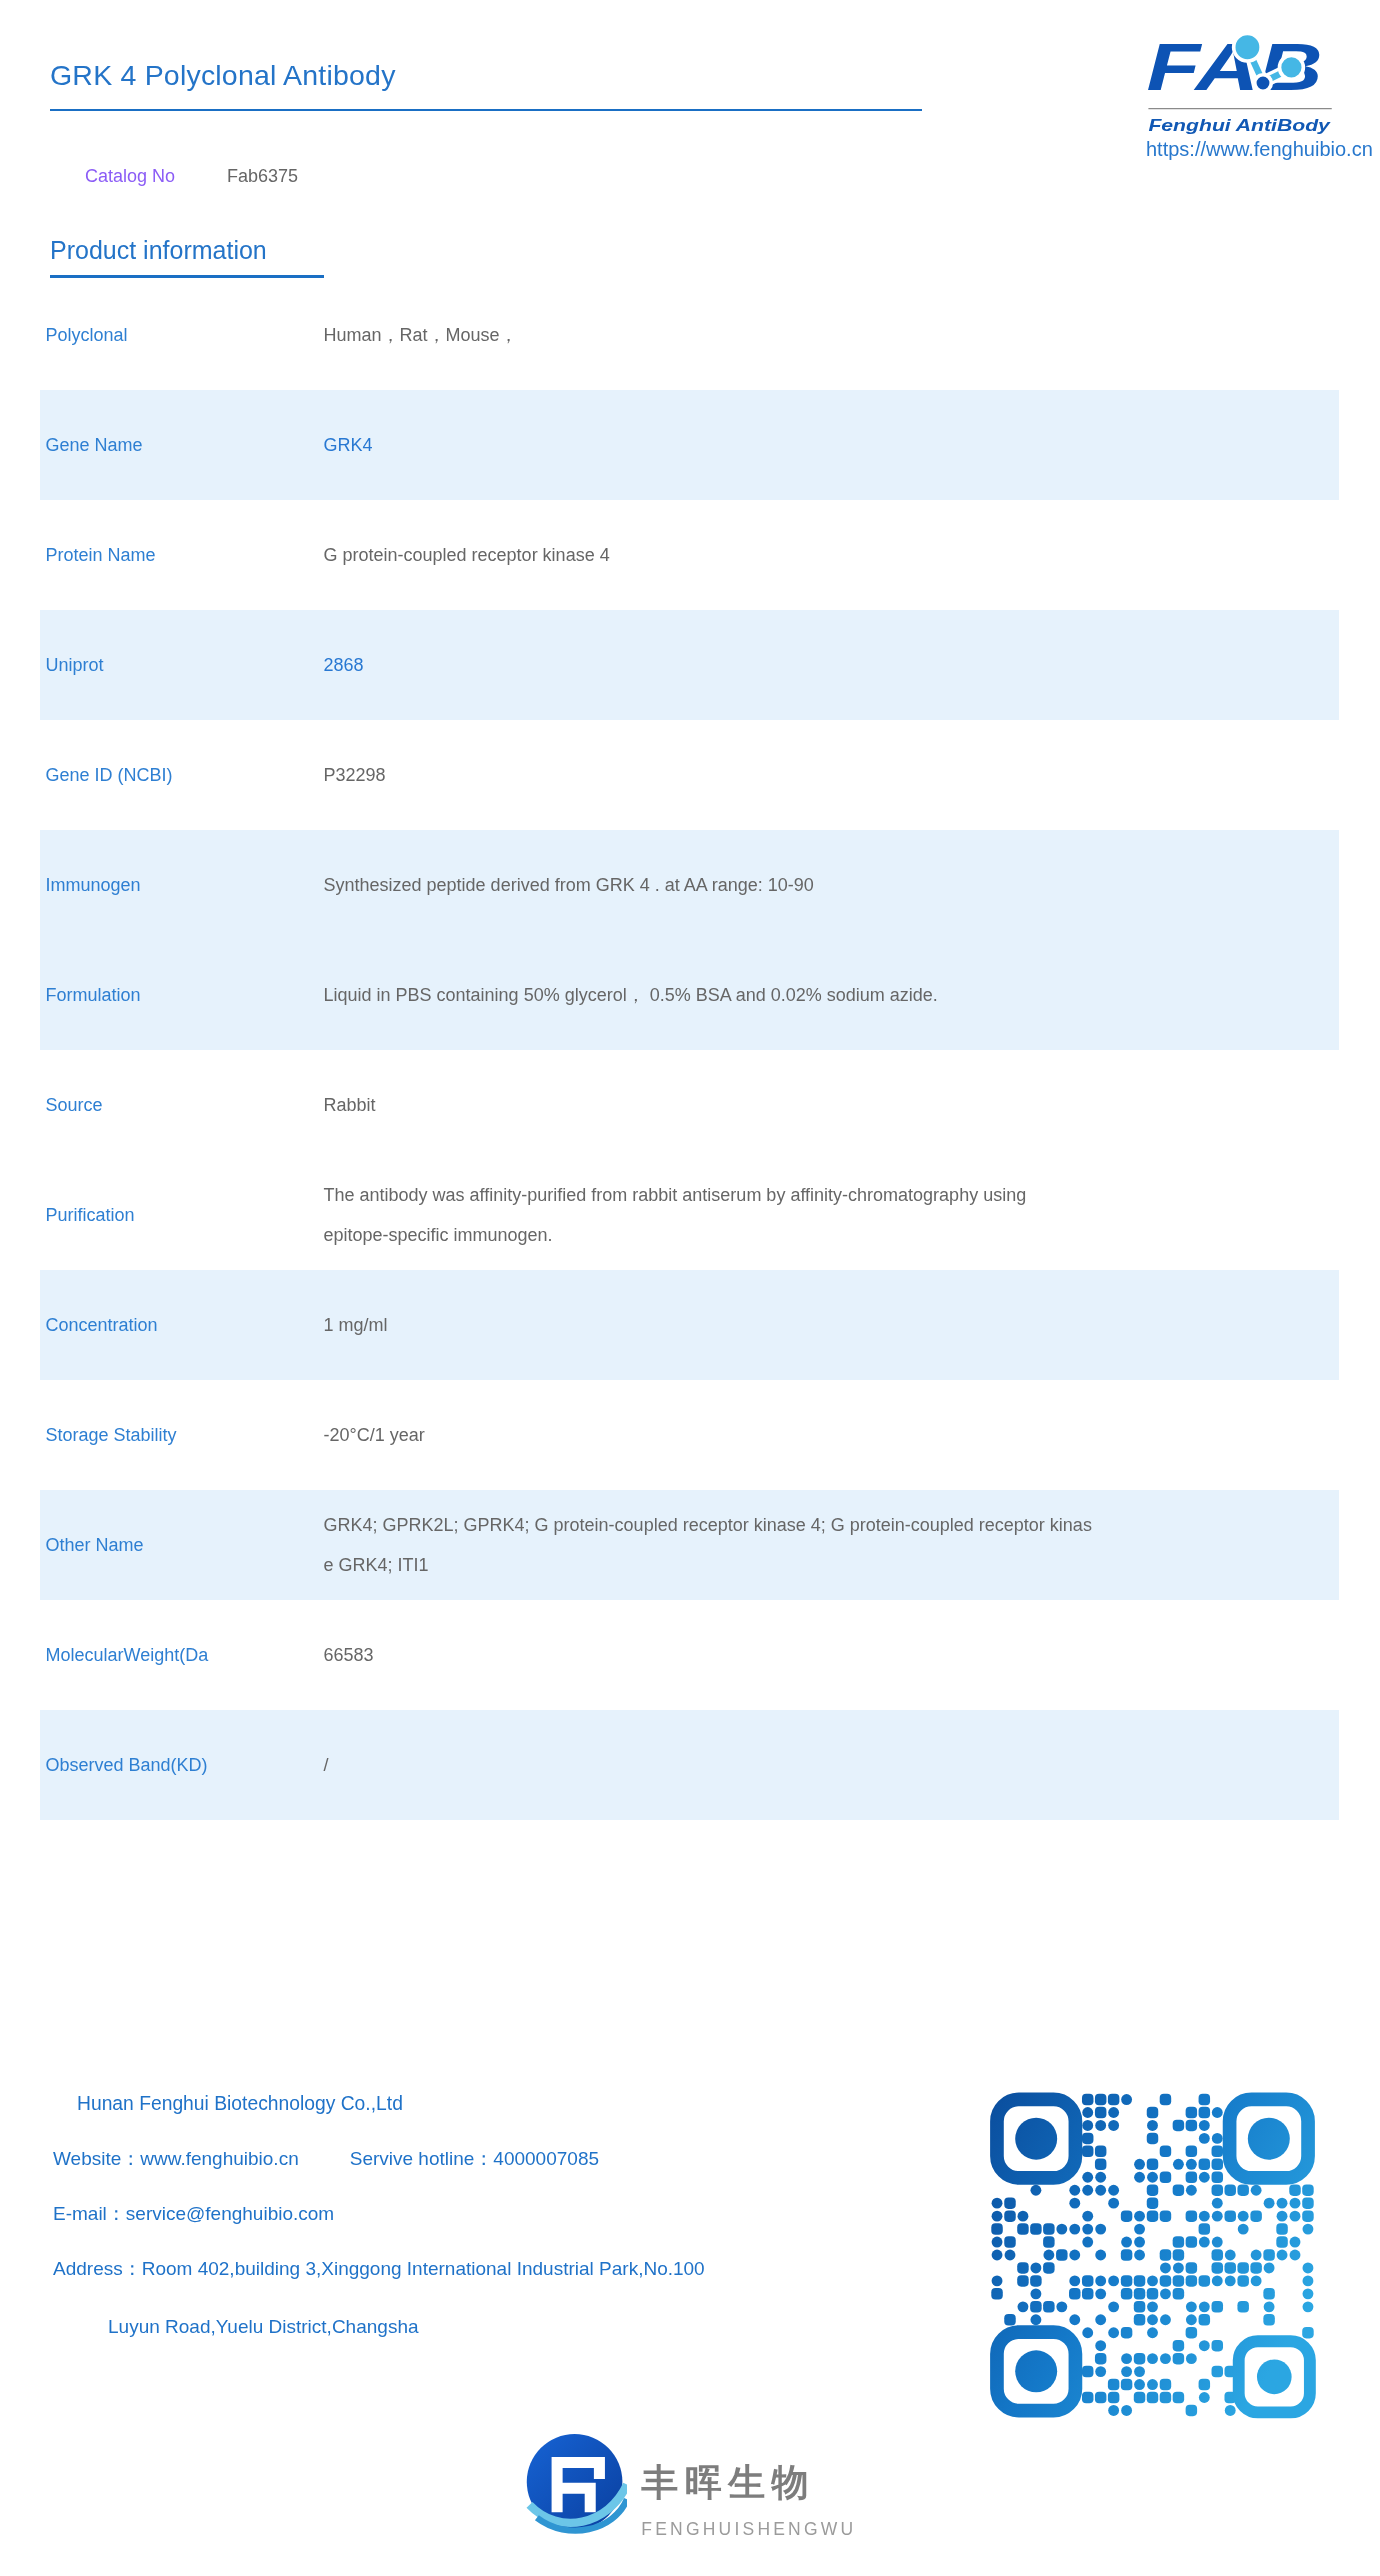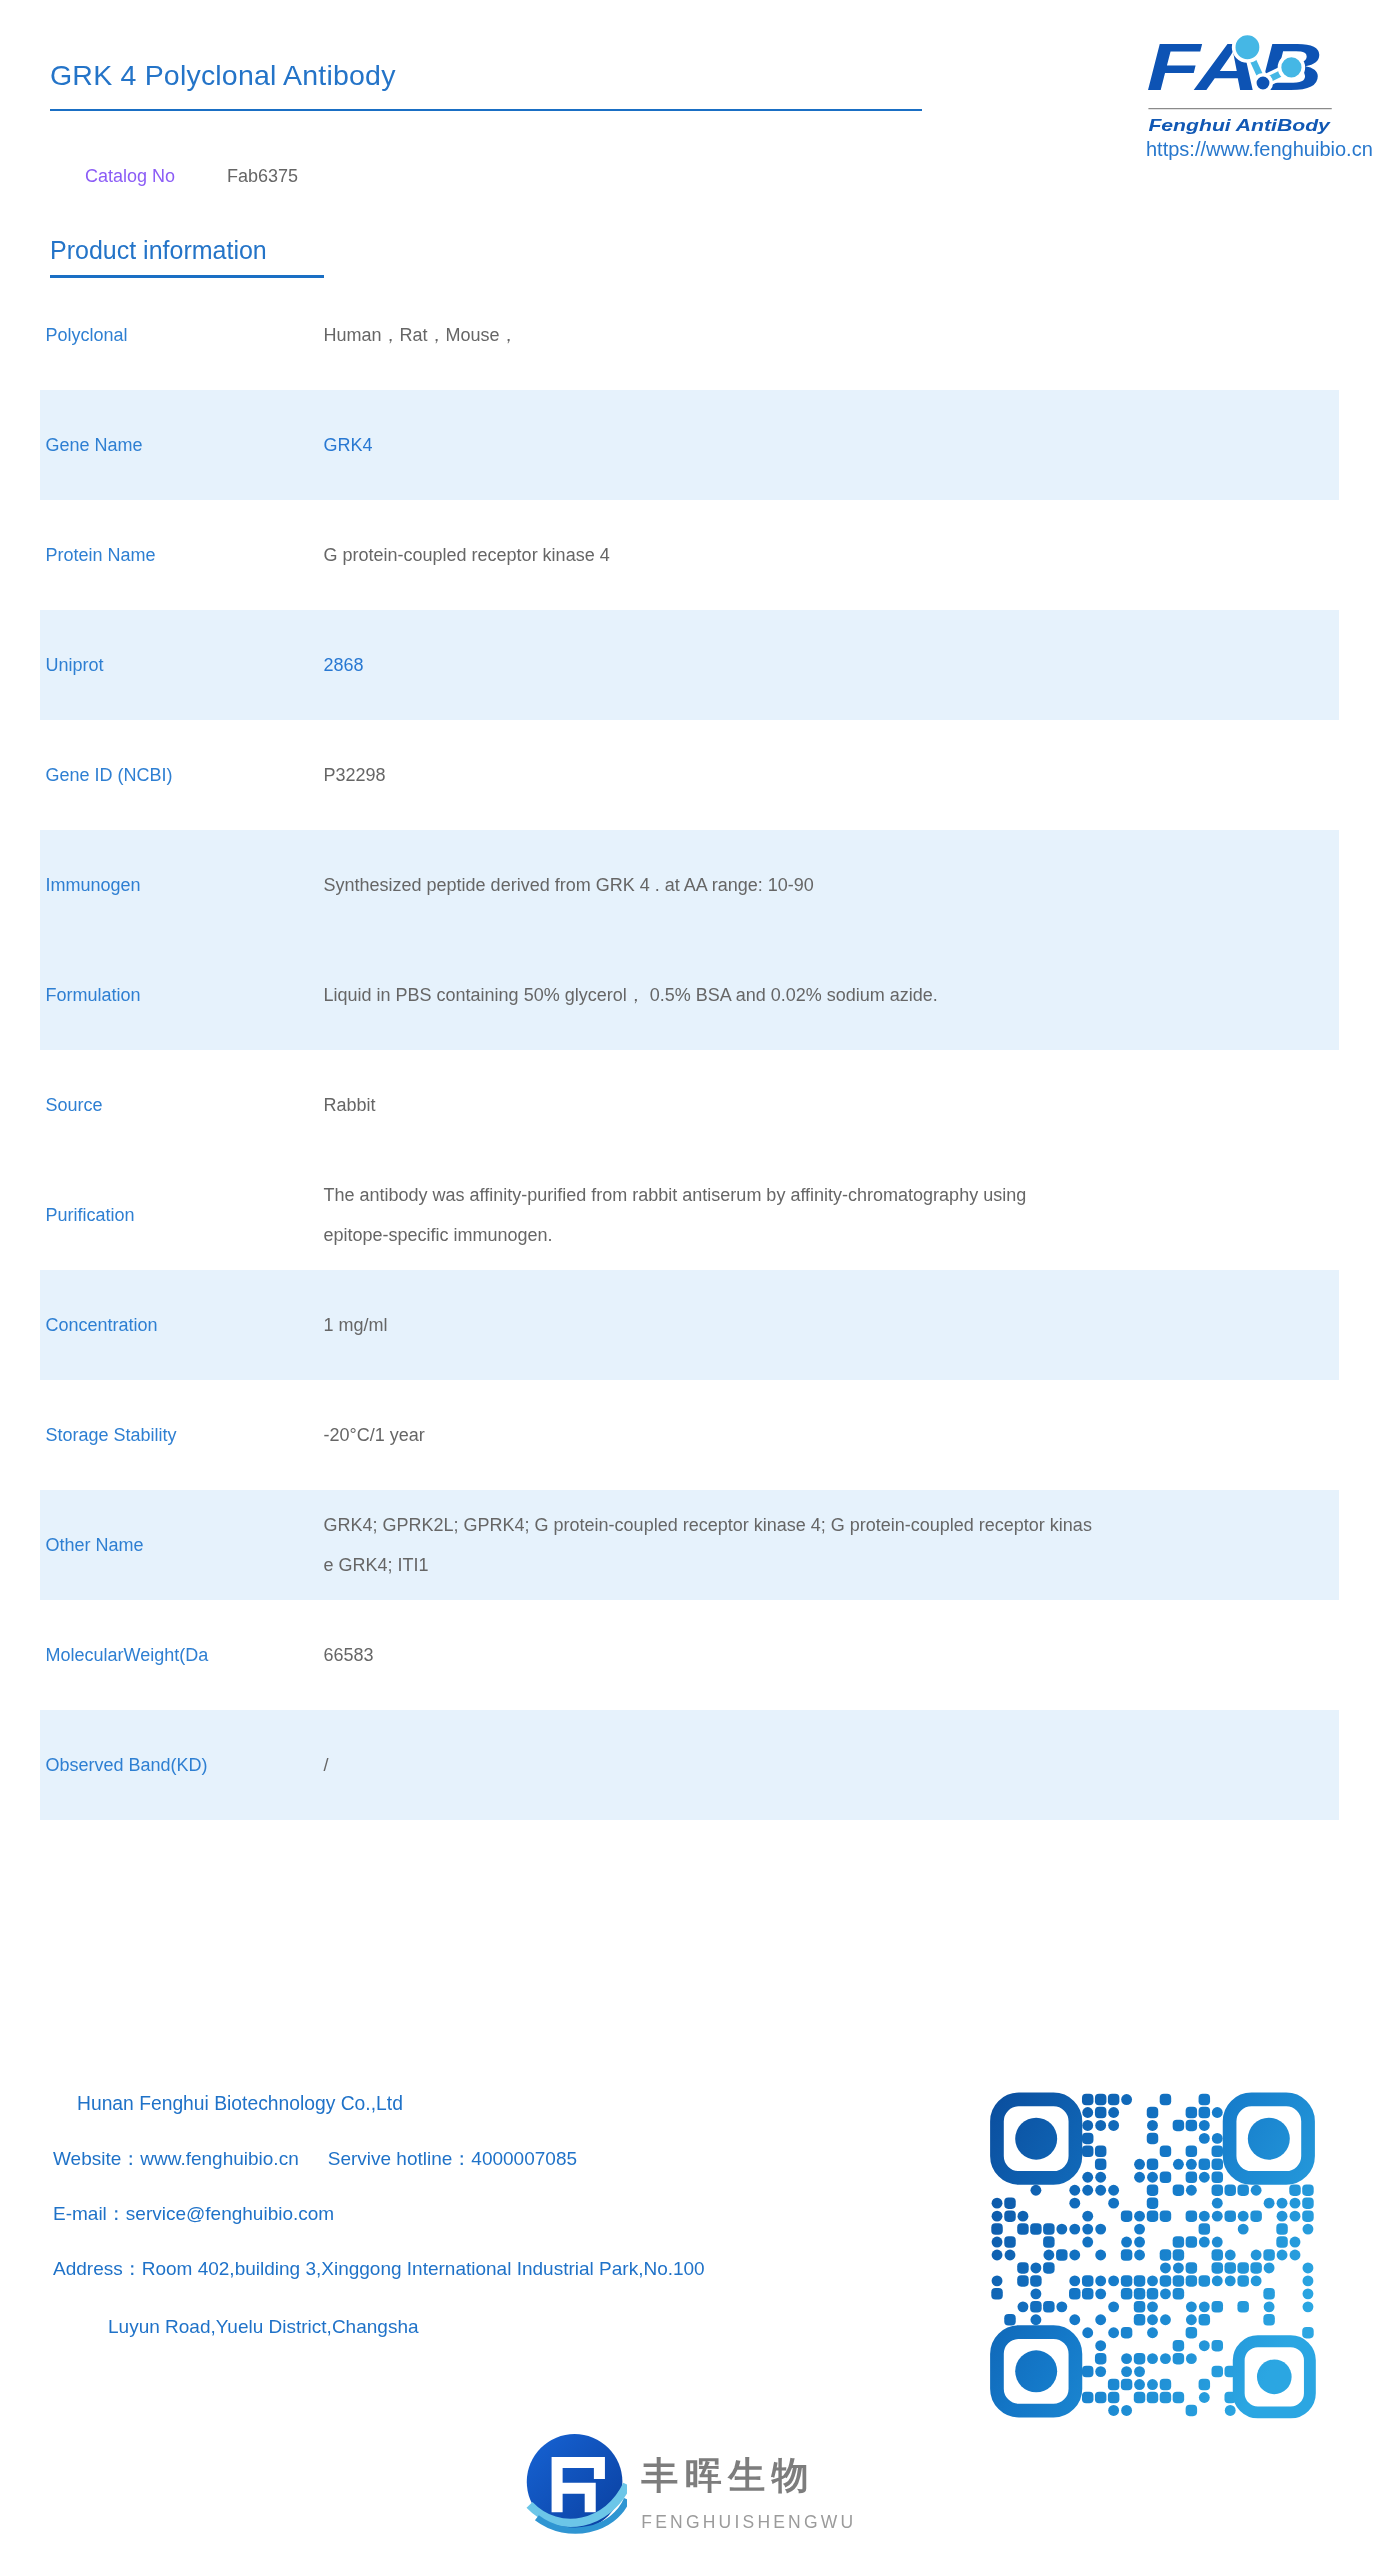--- a/index.html
+++ b/index.html
@@ -24,28 +24,28 @@
   .trow{display:flex;align-items:center;height:110px;}
   .trow.alt{background:#e6f2fc;}
   .tlabel{width:278px;padding-left:5.5px;flex:none;font-size:18px;color:#2e7fd2;}
   .tvalue{flex:1;font-size:18px;color:#666666;white-space:pre-line;line-height:40px;padding-right:28px;}
   .tvalue.link{color:#2878d2;}
 
   
   .footer{position:absolute;left:53px;top:2076px;width:920px;color:#1f72c8;font-size:19px;}
   .fline{height:55px;display:flex;align-items:center;}
   .fline.company{padding-left:24px;font-size:19.3px;}
-  .fline .hotline{margin-left:29px;}
+  .fline .hotline{margin-left:51px;}
   .fline.addr2{padding-left:55px;margin-top:3.7px;}
 
   .qr-box{position:absolute;left:986px;top:2087px;width:333px;height:336px;}
 
   
   .brand{position:absolute;left:0;top:2431px;width:1380px;display:flex;justify-content:center;}
-  .brand-inner{display:flex;align-items:center;}
+  .brand-inner{display:flex;align-items:flex-end;}
   .brand-texts{margin-left:14.7px;padding-top:13px;}
   .brand-cn{font-size:37px;color:#7d7d7d;letter-spacing:6.4px;font-weight:600;}
   .brand-en{font-size:17.5px;color:#9b9b9b;letter-spacing:3.2px;margin-top:11px;}
 </style>
 </head>
 <body>
 
 <div id="page">
 
   <div class="doc-title">GRK 4 Polyclonal Antibody</div>

